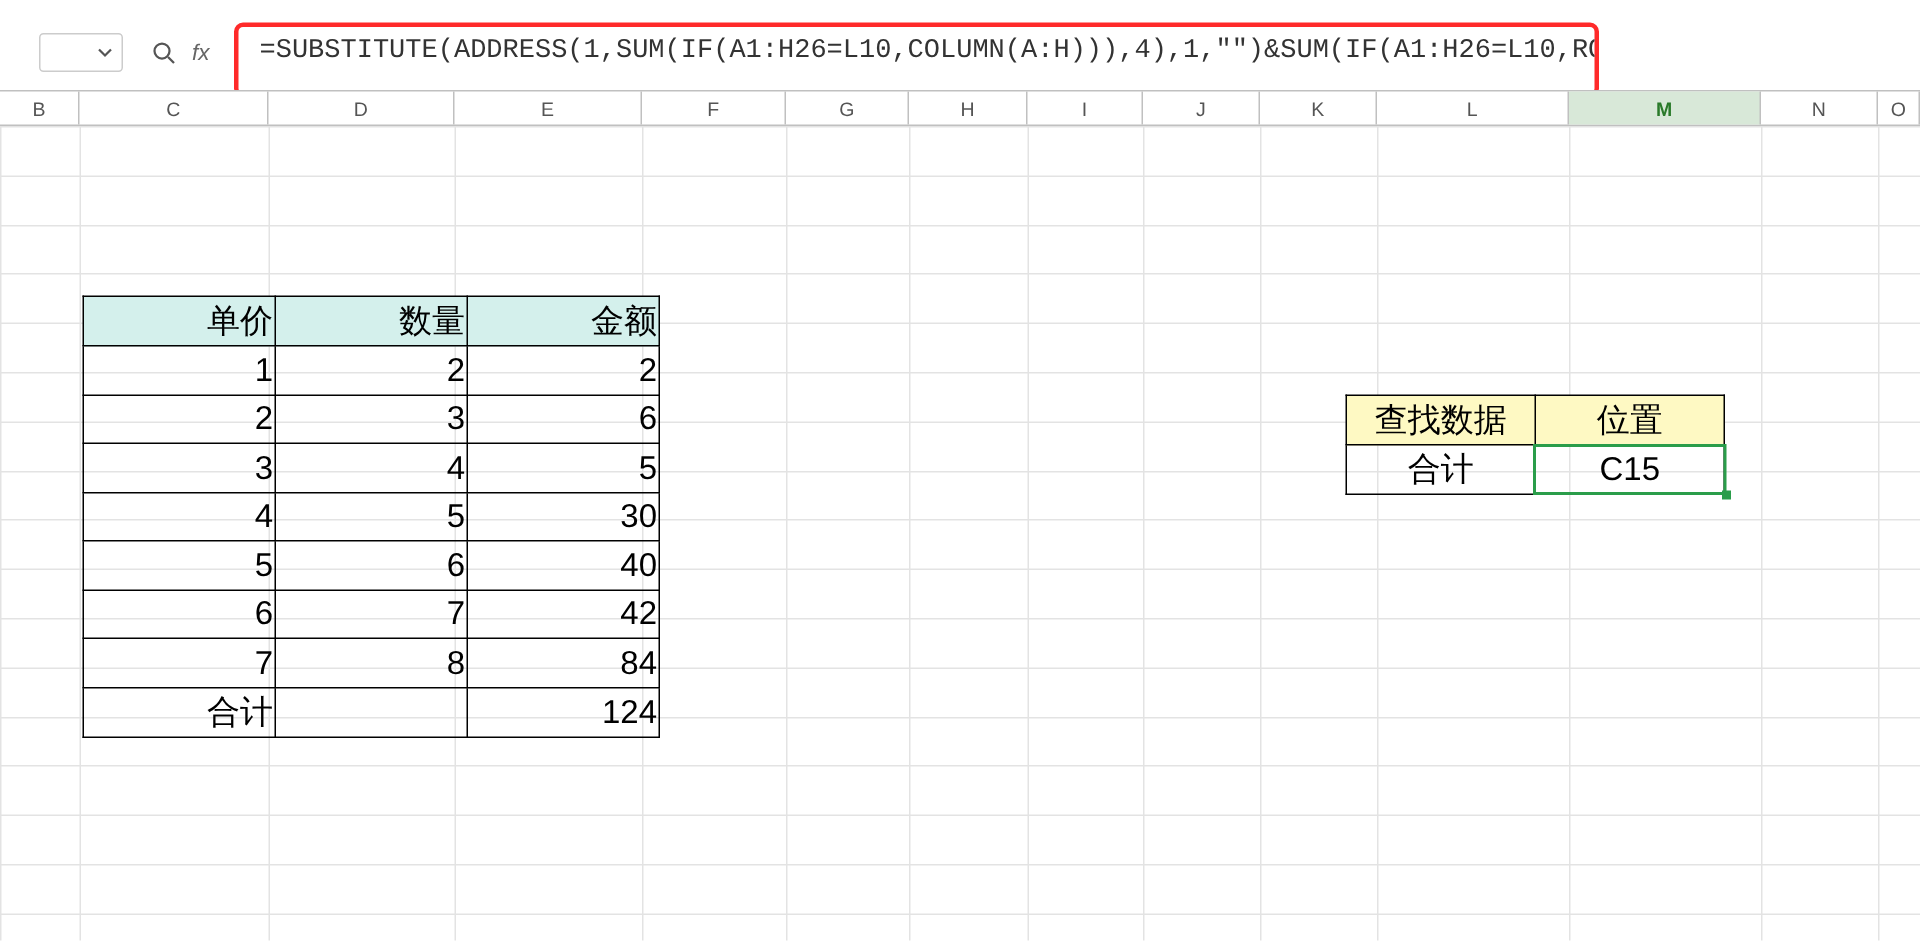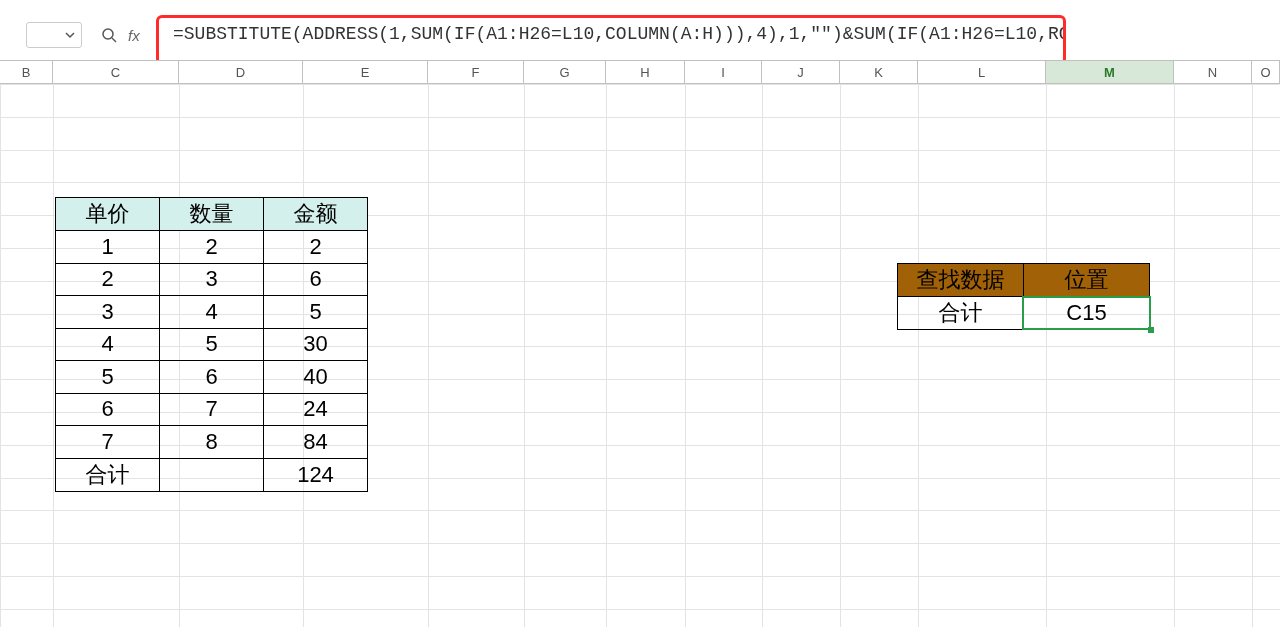--- a/index.html
+++ b/index.html
@@ -102,23 +102,23 @@
   
   .datatable {
     position: absolute;
     top: 197px; left: 55px;
     border: 1.5px solid #000;
     border-collapse: collapse;
     font-size: 22px;
   }
   .datatable td, .datatable th {
     border: 1.5px solid #000;
-    width: 104px;
+    width: 128px;
     height: 32.5px;
-    text-align: center;
+    text-align: right;
     vertical-align: middle;
     font-weight: normal;
     cursor: cell;
   }
   .datatable th {
     background: #d4f0ec;
   }
 
   
   .lookup {
@@ -129,21 +129,21 @@
   }
   .lookup th, .lookup td {
     border: 1.5px solid #000;
     width: 126px;
     height: 32.5px;
     text-align: center;
     vertical-align: middle;
     font-weight: normal;
     cursor: cell;
   }
-  .lookup th { background: #a16207; }
+  .lookup th { background: #fef9c3; }
   .active-cell-border {
     position: absolute;
     border: 2px solid #2a9d4a;
     pointer-events: none;
   }
   .fill-handle {
     position: absolute;
     width: 6px; height: 6px;
     background: #2a9d4a;
   }
@@ -250,21 +250,21 @@
         <td>30</td>
       </tr>
       <tr>
         <td>5</td>
         <td>6</td>
         <td>40</td>
       </tr>
       <tr>
         <td>6</td>
         <td>7</td>
-        <td>24</td>
+        <td>42</td>
       </tr>
       <tr>
         <td>7</td>
         <td>8</td>
         <td>84</td>
       </tr>
       <tr>
         <td>合计</td>
         <td></td>
         <td>124</td>

